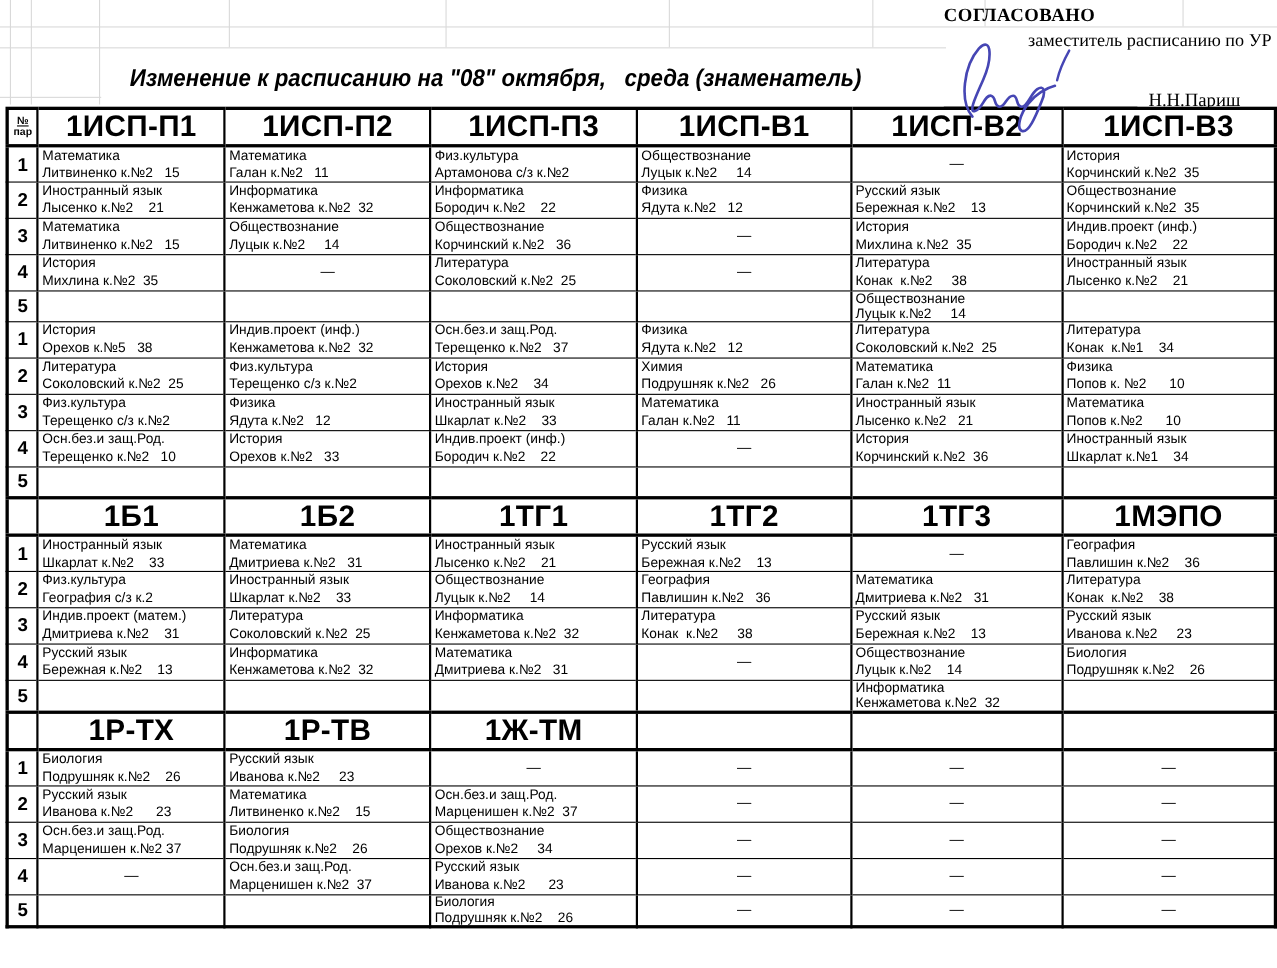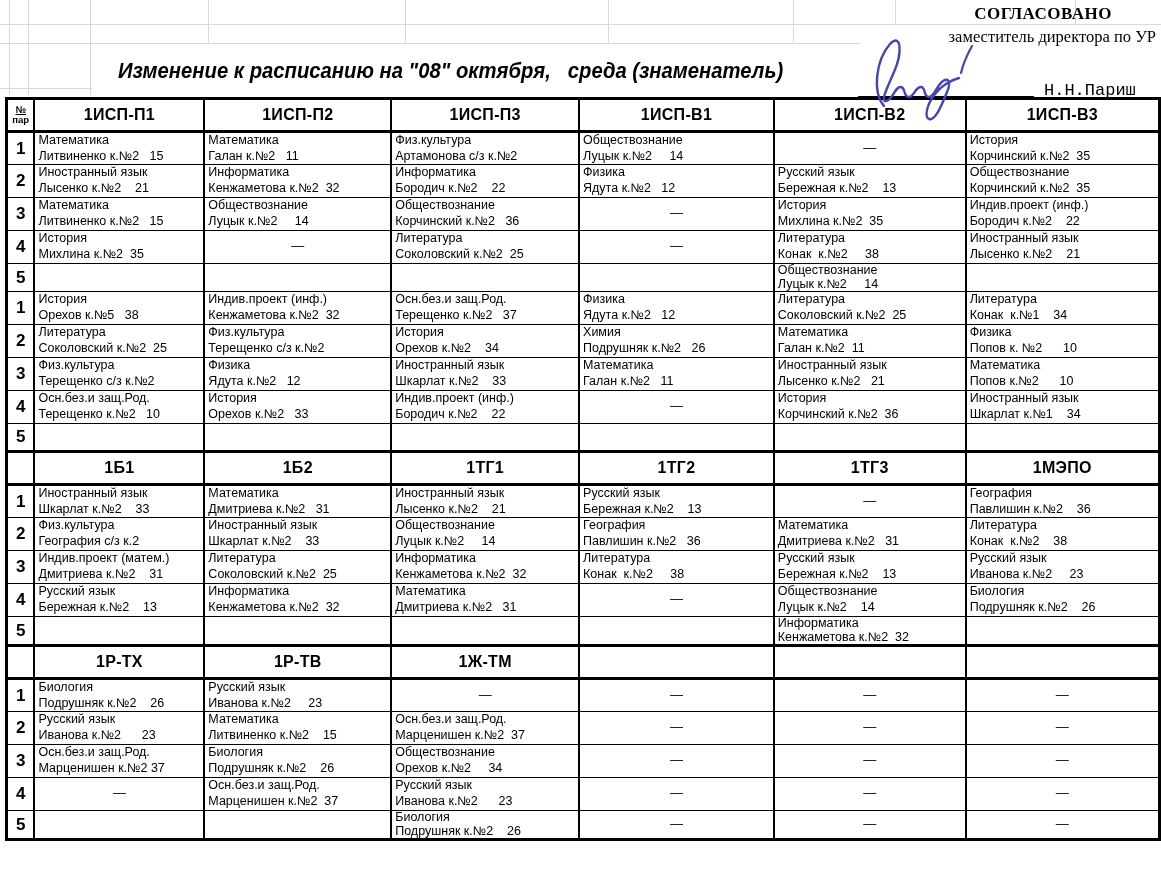--- a/index.html
+++ b/index.html
@@ -2,37 +2,37 @@
 <html><head>
 <meta charset="utf-8">
 <style>
   html,body{margin:0;padding:0;background:#fff;}
   #page{position:relative;width:1161px;height:880px;background:#ffffff;overflow:hidden;
         font-family:"Liberation Sans",sans-serif;color:#000;}
   
   .gl{position:absolute;background:#d9d9d9;}
   
   .approval{position:absolute;left:858px;top:4px;width:300px;font-family:"Liberation Serif",serif;}
-  .approval-title{text-align:right;padding-right:46px;font-weight:bold;font-size:17px;letter-spacing:.5px;}
+  .approval-title{text-align:left;padding-right:46px;font-weight:bold;font-size:17px;letter-spacing:.5px;}
   .approval-role{text-align:right;font-size:16.5px;margin-top:3px;padding-right:2px;}
-  .sig-row{display:flex;align-items:flex-end;margin-top:34px;font-family:Liberation Mono, monospace;}
+  .sig-row{display:flex;align-items:flex-end;margin-top:34px;}
   .sig-line{flex:0 0 176px;border-bottom:1.5px solid #000;height:1px;margin-bottom:3px;}
   .approval-name{font-size:17px;margin-left:10px;white-space:pre;}
   
   .page-title{position:absolute;left:118px;top:58px;font-size:22px;font-weight:bold;font-style:italic;
       white-space:pre;transform:scaleX(.92);transform-origin:left center;}
   
   .tbl-wrap{position:absolute;left:5px;top:97px;}
   table{border-collapse:collapse;table-layout:fixed;border:3px solid #000;}
   td{border:1px solid #000;border-left-width:2px;padding:0;vertical-align:top;overflow:hidden;}
   tr.ghr{height:33px;}
   tr.ghr td{border-top:3px solid #000;border-bottom:3px solid #000;vertical-align:middle;}
   tr.dr{height:33px;}
   tr.lr{height:28px;}
-  .group-head{text-align:center;font-size:16px;font-weight:bold;letter-spacing:.3px;}
+  .group-head{text-align:center;font-size:27px;font-weight:bold;letter-spacing:.3px;}
   .num-head{text-align:center;font-size:9.5px;line-height:10px;font-weight:bold;}
   .num-l1{text-decoration:underline;}
   .row-num{text-align:center;font-size:17px;font-weight:bold;vertical-align:middle;}
   .subj,.teach{font-size:12.5px;line-height:15.5px;padding:0 2px 0 3px;white-space:pre;}
   tr.lr .subj,tr.lr .teach{line-height:13.5px;}
   .dash{text-align:center;font-size:13px;padding-top:7px;}
   tr.lr .dash{padding-top:5px;}
   svg.sig{position:absolute;left:852px;top:30px;z-index:5;pointer-events:none;}
 </style>
 </head>
@@ -48,21 +48,21 @@
   <div class="gl" style="left:90px;top:0;width:1px;height:95px;"></div>
   <div class="gl" style="left:208px;top:0;width:1px;height:43px;"></div>
   <div class="gl" style="left:405px;top:0;width:1px;height:43px;"></div>
   <div class="gl" style="left:608px;top:0;width:1px;height:43px;"></div>
   <div class="gl" style="left:793px;top:0;width:1px;height:43px;"></div>
   <div class="gl" style="left:895px;top:0;width:1px;height:24px;"></div>
   <div class="gl" style="left:1075px;top:0;width:1px;height:24px;"></div>
 
   <div class="approval">
     <div class="approval-title">СОГЛАСОВАНО</div>
-    <div class="approval-role">заместитель директора по УР</div>
+    <div class="approval-role">заместитель расписанию по УР</div>
     <div class="sig-row">
       <div class="sig-line"></div>
       <div class="approval-name">Н.Н.Париш</div>
     </div>
   </div>
 
   <svg class="sig" width="175" height="92" viewBox="0 0 175 92">
     <path id="sigpath" d="M32,76 C20,62 24,30 38,14 C50,2 50,24 42,42 C36,56 28,72 34,71 C41,70 43,56 49,57 C54,58 51,67 57,67 C62,67 63,57 69,57 C74,57 71,67 77,67 C82,67 85,55 91,51 C97,47 99,53 95,62 C89,77 83,91 77,89 C72,87 75,74 83,64 C89,56 99,50 107,48" stroke="#4646b4" stroke-width="2.4" fill="none" stroke-linecap="round"></path>
     <path id="sigpath2" d="M120,16 C115,25 111,34 109,43" stroke="#4646b4" stroke-width="2.2" fill="none" stroke-linecap="round"></path>
   </svg>

